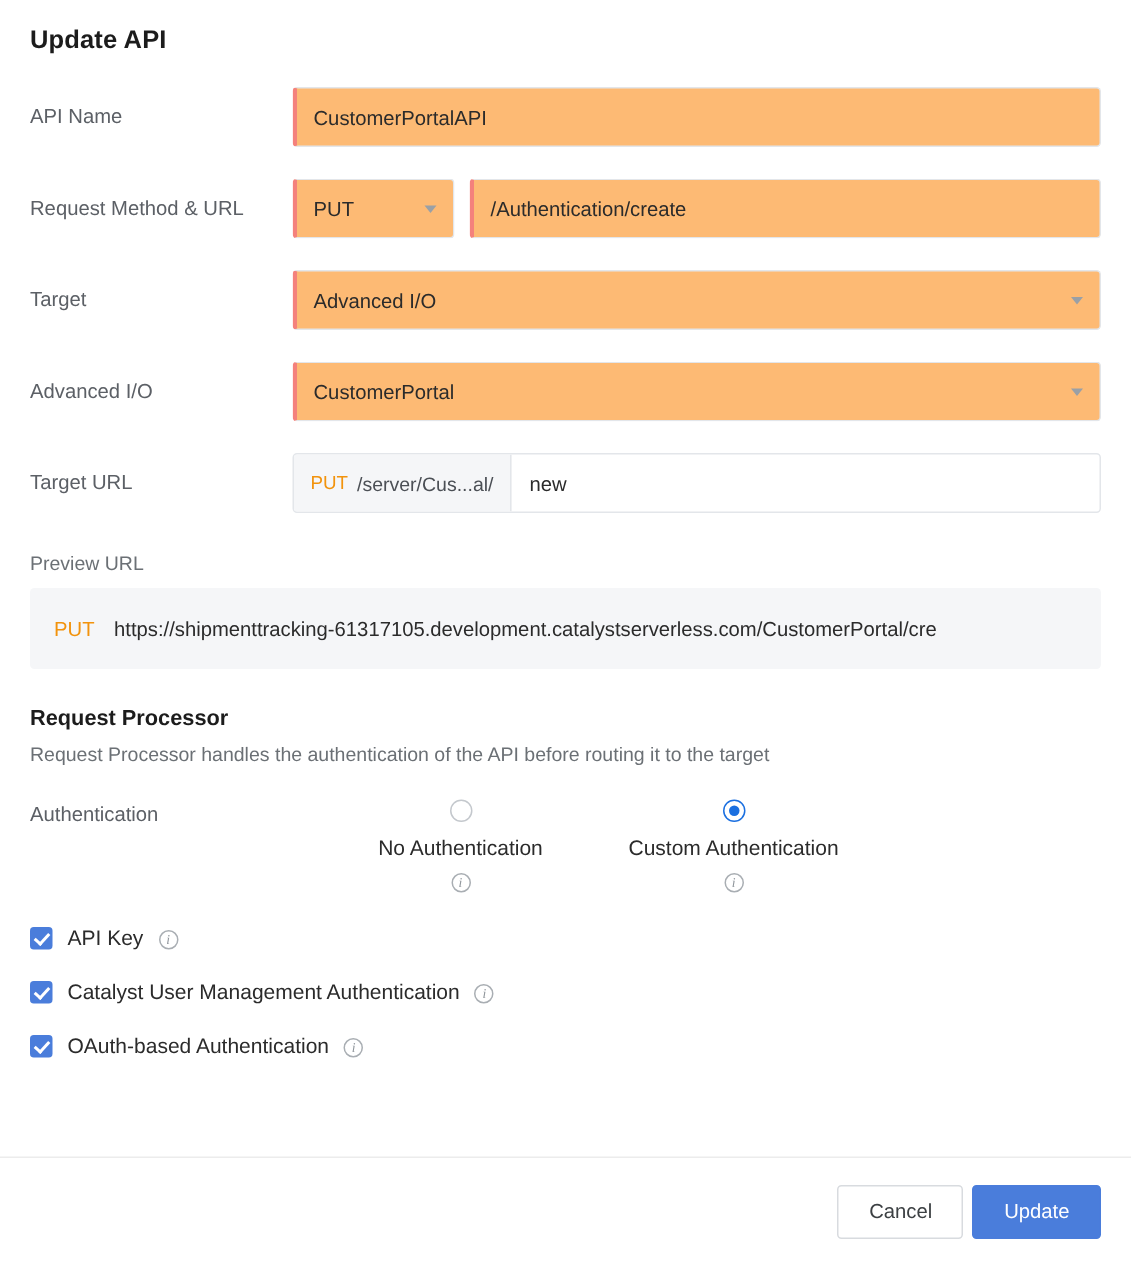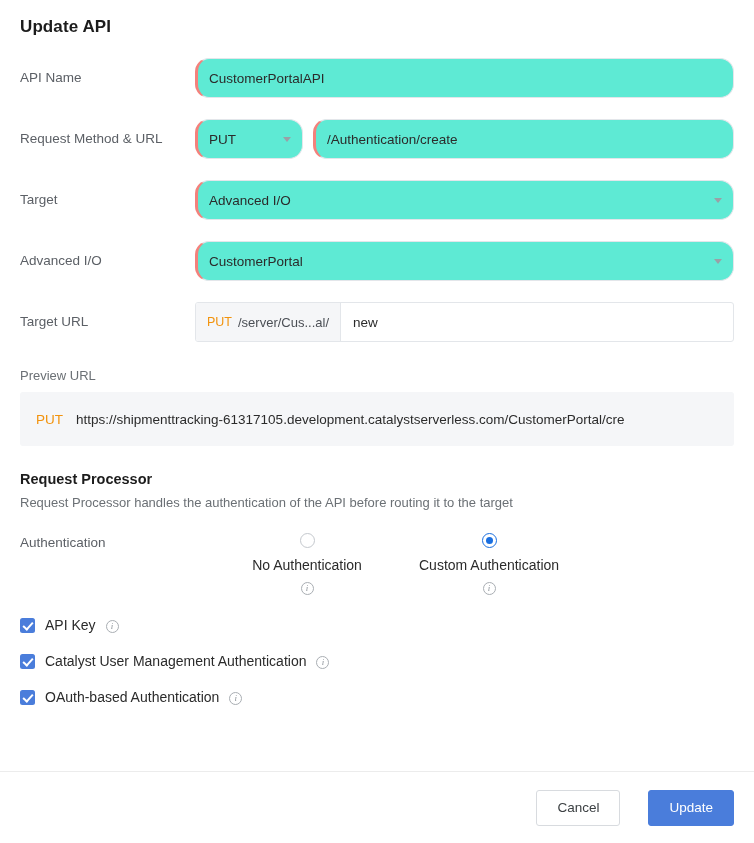--- a/index.html
+++ b/index.html
@@ -50,22 +50,22 @@
   .row-field {
     flex: 1 1 auto;
     display: flex;
     align-items: stretch;
   }
 
   
   .input {
     height: 40px;
     border: 1px solid #e3e6ea;
-    border-radius: 14px;
-    background: #5eead4;
+    border-radius: 3px;
+    background: #fdba74;
     display: flex;
     align-items: center;
     font-size: 13.5px;
     color: #2b2b2b;
     padding: 0 12px;
     position: relative;
     width: 100%;
   }
   .input.accent { border-left: 3px solid #f4817c; padding-left: 11px; }
   .input.select { padding-right: 28px; cursor: pointer; }
@@ -241,21 +241,21 @@
   .footer {
     position: absolute;
     left: 0; right: 0; bottom: 0;
     height: 72px;
     border-top: 1px solid #ececec;
     background: #fff;
     display: flex;
     align-items: center;
     justify-content: flex-end;
     padding-right: 20px;
-    gap: 28px;
+    gap: 6px;
   }
   .btn {
     height: 36px;
     border-radius: 3px;
     font-size: 13.5px;
     display: inline-flex;
     align-items: center;
     justify-content: center;
     cursor: pointer;
     padding: 0 20px;

